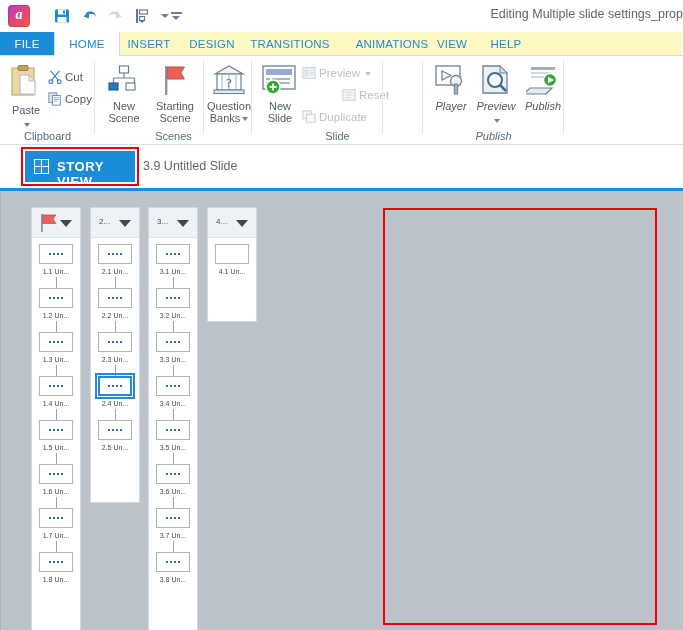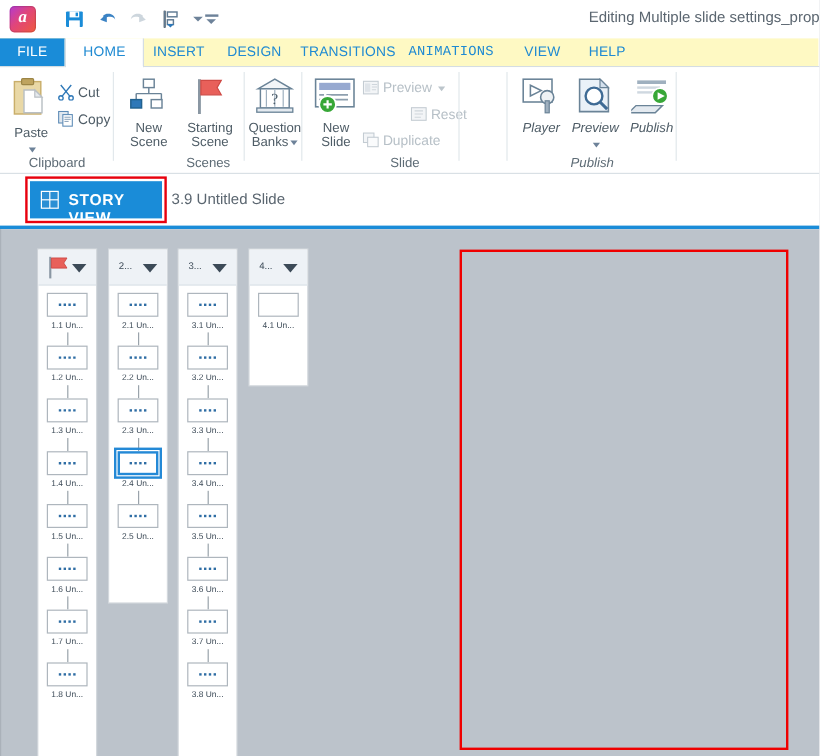--- a/index.html
+++ b/index.html
@@ -140,21 +140,21 @@
 
     <div class="wintitle">Editing Multiple slide settings_prop</div>
   </div>
 
   <div class="tabstrip" id="tabstrip">
       <div class="tab file" style="left: 0px; width: 54px;">FILE</div>
       <div class="tab active" style="left: 54px; width: 64px;">HOME</div>
       <div class="tab" style="left: 118px; width: 62px;">INSERT</div>
       <div class="tab" style="left: 180px; width: 64px;">DESIGN</div>
       <div class="tab" style="left: 244px; width: 92px;">TRANSITIONS</div>
-      <div class="tab" style="left: 332px; width: 88px; font-family: Liberation Mono, monospace;">ANIMATIONS</div>
+      <div class="tab" style="left: 348px; width: 88px;">ANIMATIONS</div>
       <div class="tab" style="left: 424px; width: 56px;">VIEW</div>
       <div class="tab" style="left: 480px; width: 52px;">HELP</div>
     </div>
 
   <div class="ribbon">
 
     <div class="grp" style="left:0;width:95px;">
       <div class="btn" style="left:4px;top:8px;width:44px;">
         <svg width="34" height="38" viewBox="0 0 34 38">
           <rect x="3" y="4" width="22" height="27" fill="#e9d8a6" stroke="#c9ae6a" stroke-width="1.2"></rect>

